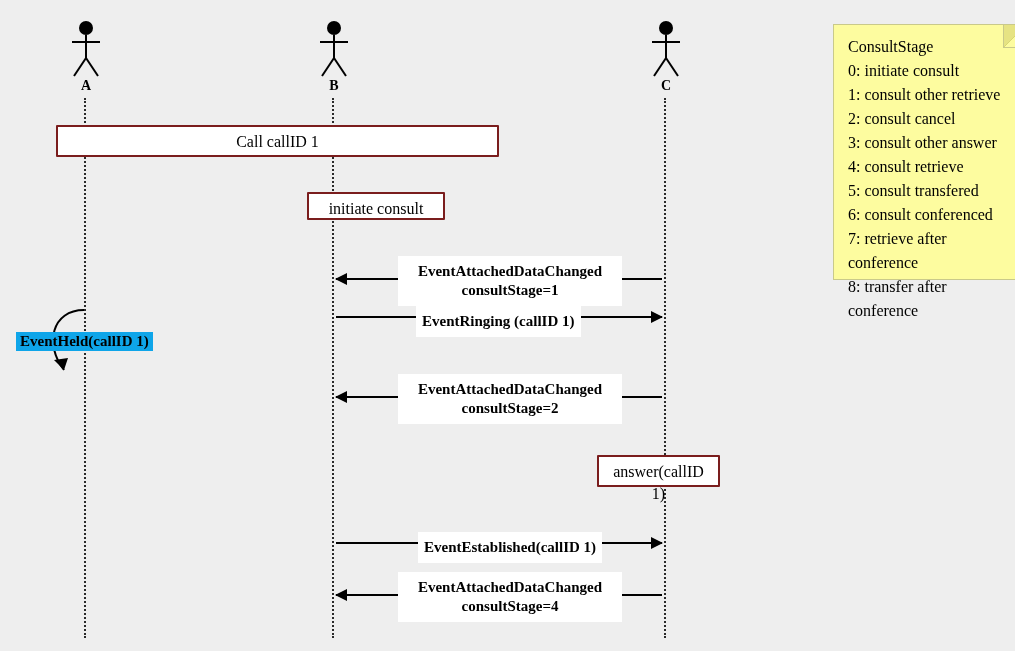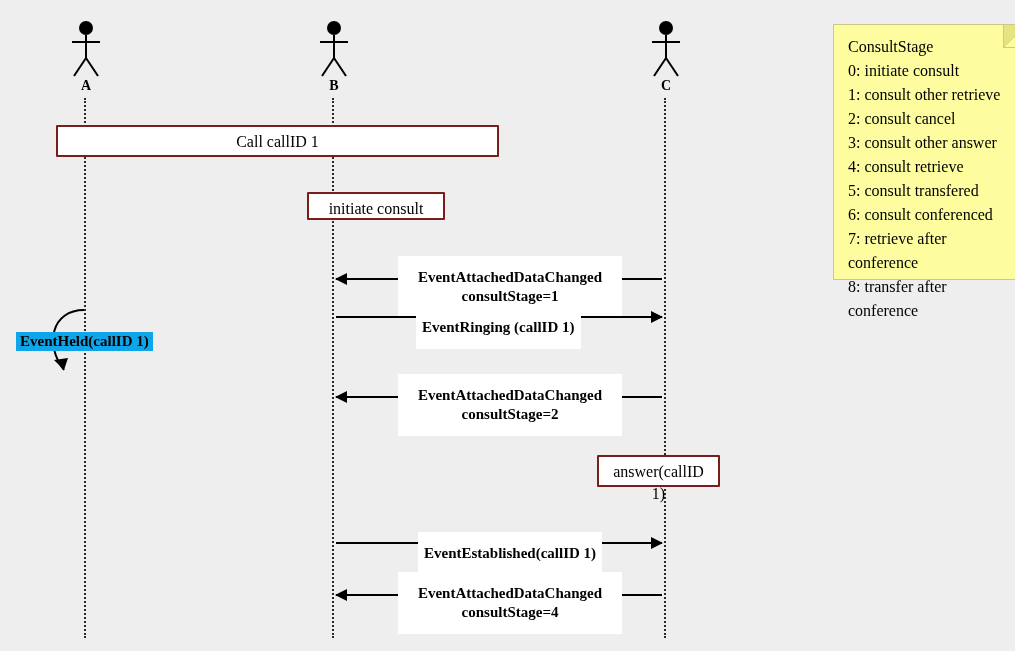--- a/index.html
+++ b/index.html
@@ -79,21 +79,21 @@
   }
 
   
   .msg {
     position: absolute;
     background: #ffffff;
     font-family: Georgia, serif;
     font-weight: bold;
     font-size: 15px;
     text-align: center;
-    padding: 12px 6px;
+    padding: 6px 6px;
     white-space: nowrap;
     line-height: 1.25;
   }
 
   
   .self-label {
     position: absolute;
     font-family: Georgia, serif;
     font-weight: bold;
     font-size: 15px;

